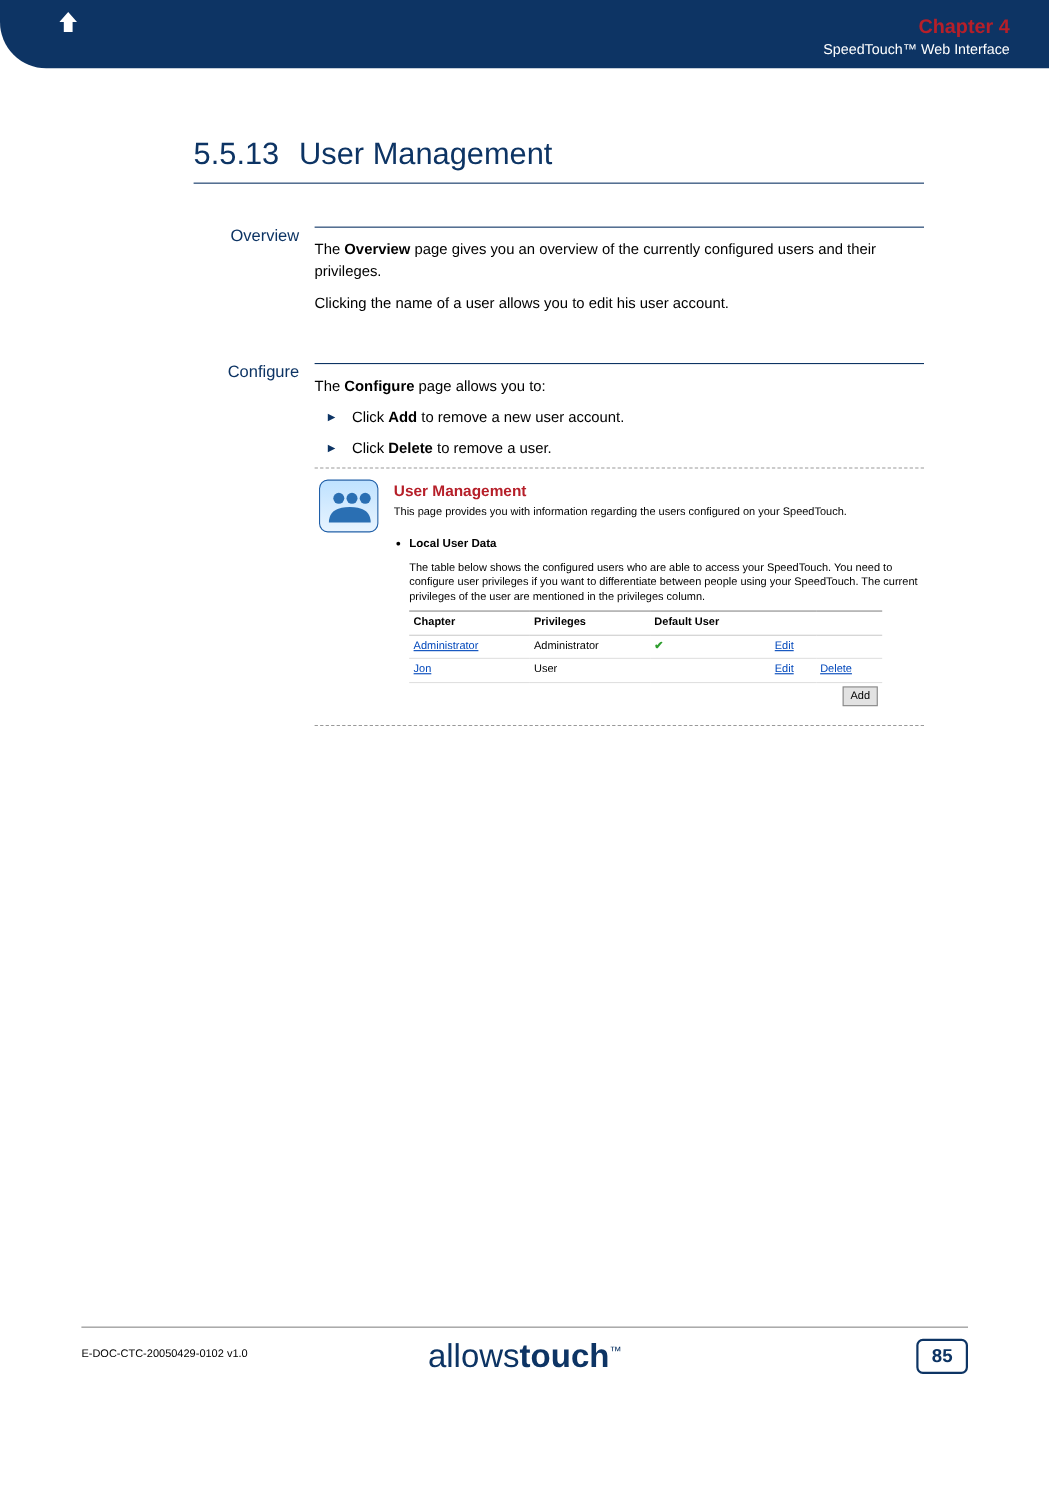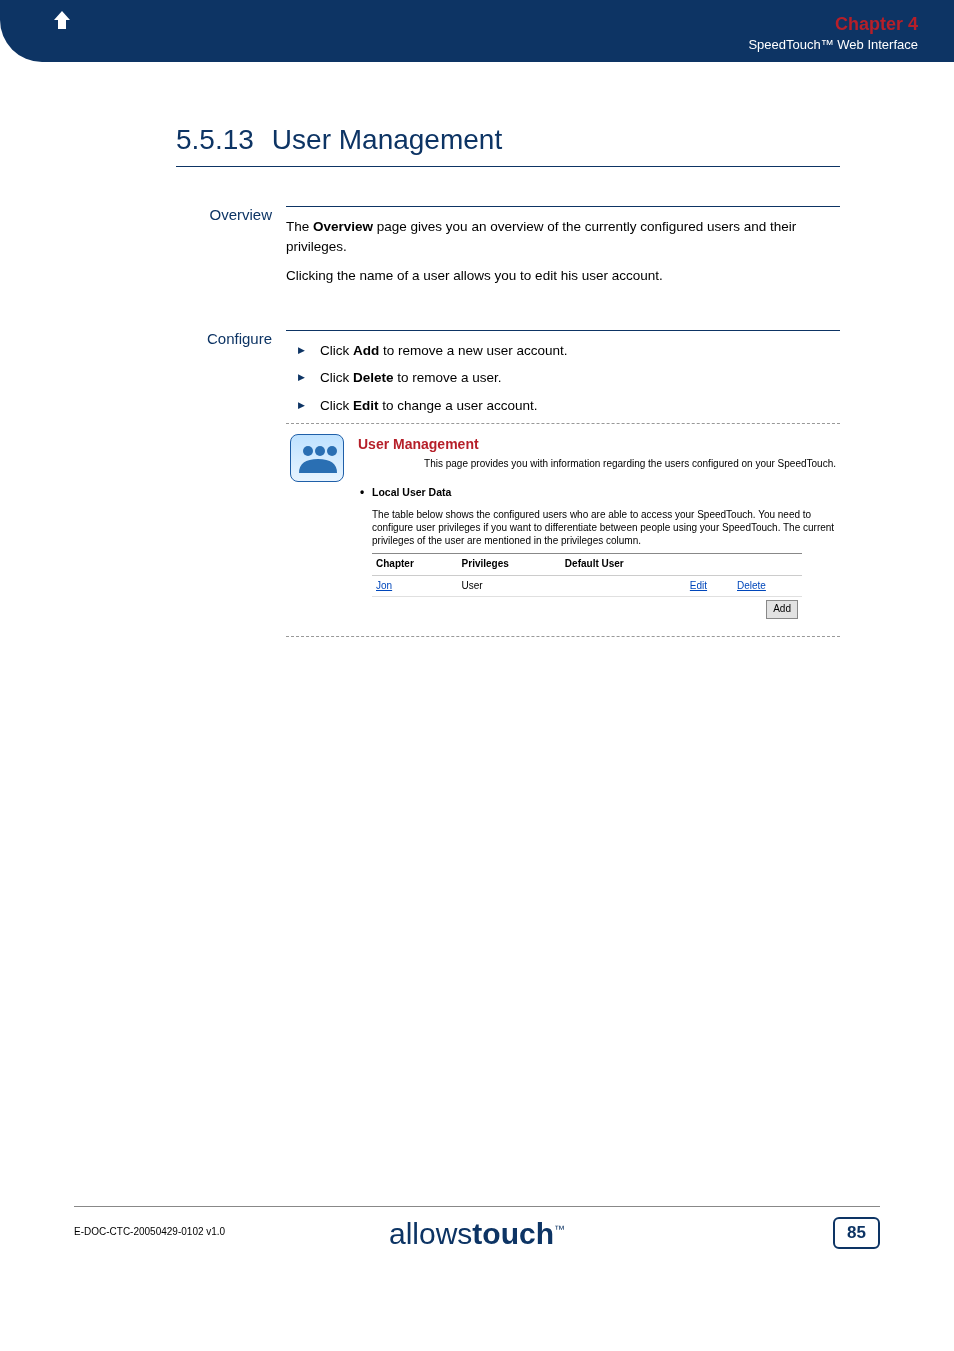--- a/index.html
+++ b/index.html
@@ -28,21 +28,21 @@
   .bold { font-weight: bold; }
   ul.tri { list-style: none; padding-left: 8px; margin-top: 4px; }
   ul.tri li { position: relative; padding-left: 26px; margin-bottom: 8px; }
   ul.tri li::before { content: "▶"; color: #0d3464; font-size: 9px; position: absolute; left: 4px; top: 3px; }
 
   .screenshot { margin-top: 8px; border-top: 1px dashed #999; border-bottom: 1px dashed #999; padding: 10px 4px 14px 4px; display: flex; gap: 14px; font-family: Verdana, Arial, sans-serif; }
   .screenshot-icon { width: 54px; height: 48px; border: 1px solid #1f5fa8; border-radius: 8px; background: linear-gradient(#bfe2ff,#e8f4ff); position: relative; flex-shrink: 0; }
   .screenshot-icon svg { position: absolute; top: 6px; left: 6px; }
   .screenshot-body { flex: 1; }
   .sc-title { color: #b61f29; font-weight: bold; font-size: 14px; }
-  .sc-desc { font-size: 10px; margin-top: 2px; text-align: right; }
+  .sc-desc { font-size: 10px; margin-top: 2px; }
   .sc-sub { font-size: 10.5px; font-weight: bold; margin: 14px 0 8px 0; position: relative; padding-left: 14px; }
   .sc-sub::before { content: "•"; position: absolute; left: 2px; top: -1px; font-size: 12px; }
   .sc-note { font-size: 10px; margin-left: 14px; margin-bottom: 6px; line-height: 1.3; }
   table.users { width: 430px; margin-left: 14px; font-size: 10px; border-collapse: collapse; }
   table.users th { text-align: left; font-weight: bold; border-top: 1px solid #888; border-bottom: 1px solid #ccc; padding: 3px 4px; }
   table.users td { border-bottom: 1px solid #e0e0e0; padding: 3px 4px; }
   table.users a { color: #0047bb; text-decoration: underline; }
   .check { color: #2e9e2e; font-weight: bold; }
   .add-row { text-align: right; padding-top: 4px; }
   .add-btn { display: inline-block; background: #e2e2e2; border: 1px solid #888; font-size: 10px; padding: 1px 6px; }
@@ -87,24 +87,26 @@
         <span>The </span><span class="bold">Overview</span><span> page gives you an overview of the currently configured users and their privileges.</span>
       </p>
       <p>Clicking the name of a user allows you to edit his user account.</p>
     </div>
   </div>
 
   <div class="block">
     <div class="side-label">Configure</div>
     <div class="body-col">
       <div class="block-rule"></div>
+      <p>
+        <span>The </span><span class="bold">Configure</span><span> page allows you to:</span>
+      </p>
       <ul class="tri">
         <li><span>Click </span><span class="bold">Add</span><span> to remove a new user account.</span></li>
         <li><span>Click </span><span class="bold">Delete</span><span> to remove a user.</span></li>
-        <li><span>Click </span><span class="bold">Edit</span><span> to change a user account.</span></li>
       </ul>
 
       <div class="screenshot">
         <div class="screenshot-icon">
           <svg width="42" height="36" viewBox="0 0 42 36">
             <ellipse cx="11" cy="10" rx="5" ry="5" fill="#2a6fb3"></ellipse>
             <ellipse cx="23" cy="10" rx="5" ry="5" fill="#2a6fb3"></ellipse>
             <ellipse cx="35" cy="10" rx="5" ry="5" fill="#2a6fb3"></ellipse>
             <path d="M2 32 Q2 18 21 18 Q40 18 40 32 Z" fill="#2a6fb3"></path>
           </svg>
@@ -115,20 +117,27 @@
           <div class="sc-sub">Local User Data</div>
           <div class="sc-note">The table below shows the configured users who are able to access your SpeedTouch. You need to configure user privileges if you want to differentiate between people using your SpeedTouch. The current privileges of the user are mentioned in the privileges column.</div>
           <table class="users">
             <tbody>
                 <tr>
               <th>Chapter</th>
               <th>Privileges</th>
               <th>Default User</th>
               <th></th>
                   <th></th>
+            </tr>
+            <tr>
+              <td><a href="#">Administrator</a></td>
+              <td>Administrator</td>
+              <td><span class="check">✔</span></td>
+              <td><a href="#">Edit</a></td>
+              <td></td>
             </tr>
             <tr>
               <td><a href="#">Jon</a></td>
               <td>User</td>
               <td></td>
               <td><a href="#">Edit</a></td>
               <td><a href="#">Delete</a></td>
             </tr>
             <tr>
                   <td colspan="5" class="add-row" style="border-bottom:none;"><span class="add-btn">Add</span></td>

